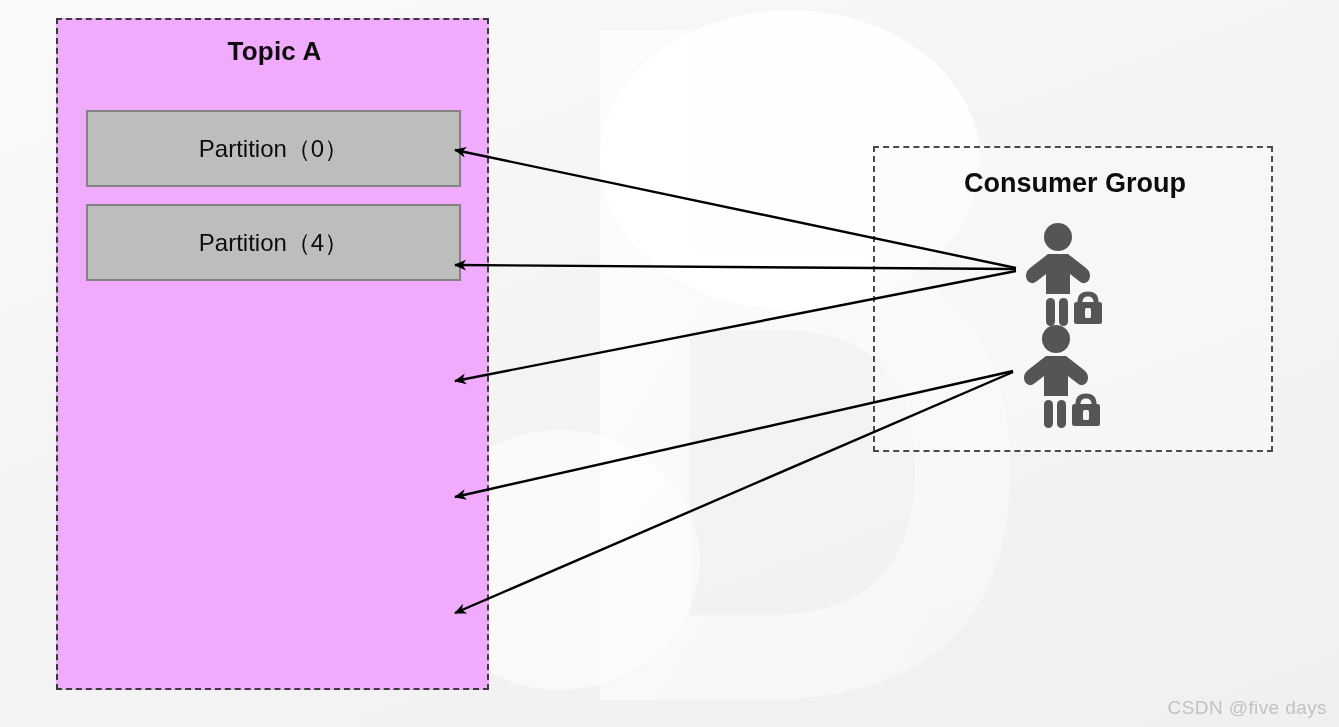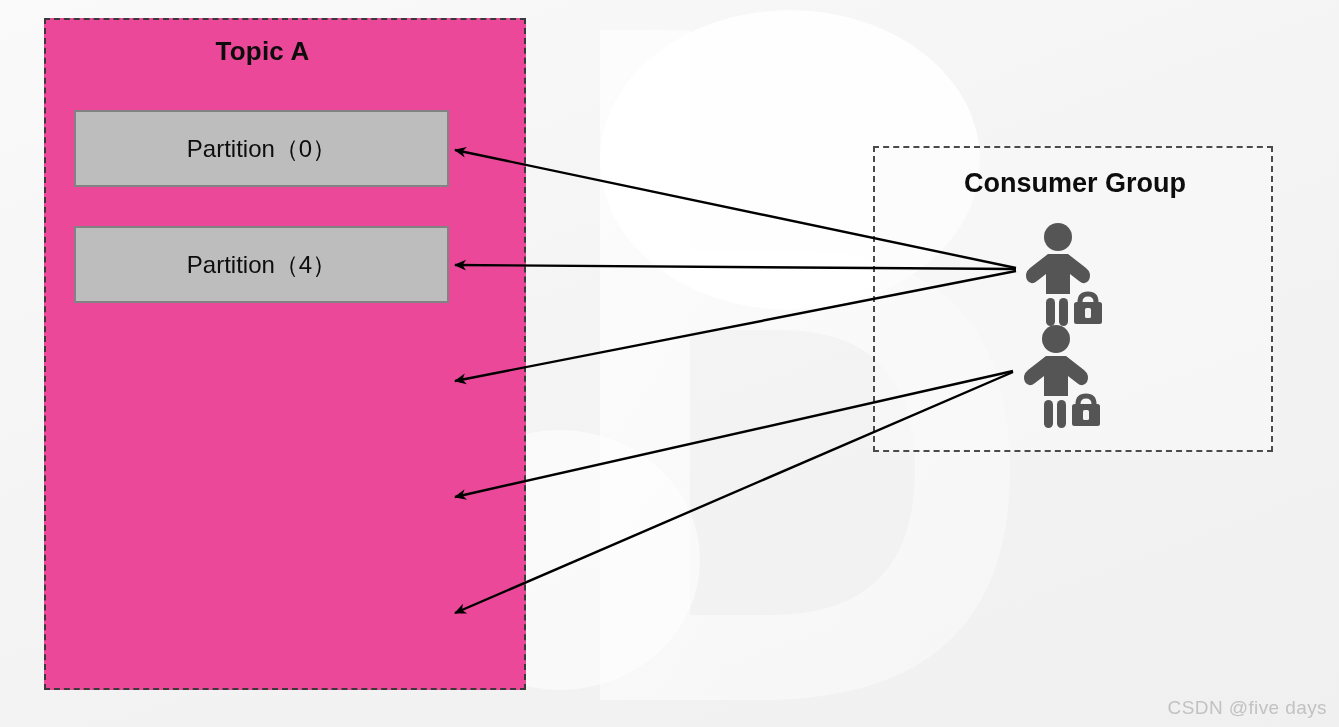--- a/index.html
+++ b/index.html
@@ -27,26 +27,26 @@
     position: absolute;
     inset: 0;
     width: 1339px;
     height: 727px;
     pointer-events: none;
   }
 
   
   #topic-panel {
     position: absolute;
-    left: 44px;
+    left: 56px;
     top: 18px;
-    width: 482px;
+    width: 433px;
     height: 672px;
     box-sizing: border-box;
-    background: #ec4899;
+    background: #f0abfc;
     border: 2px dashed #3a3a3a;
   }
   #topic-title {
     position: absolute;
     left: 0;
     top: 16px;
     width: 433px;
     text-align: center;
     font-size: 26px;
     font-weight: bold;
@@ -56,21 +56,21 @@
   #partition-list {
     position: absolute;
     left: 28px;
     top: 90px;
     width: 375px;
   }
   .partition-box {
     box-sizing: border-box;
     width: 375px;
     height: 77px;
-    margin-bottom: 39px;
+    margin-bottom: 17px;
     background: #bdbdbd;
     border: 2px solid #828282;
     display: flex;
     align-items: center;
     justify-content: center;
     font-size: 24px;
     color: #0d0d0d;
   }
   .partition-box:last-child { margin-bottom: 0; }
 

